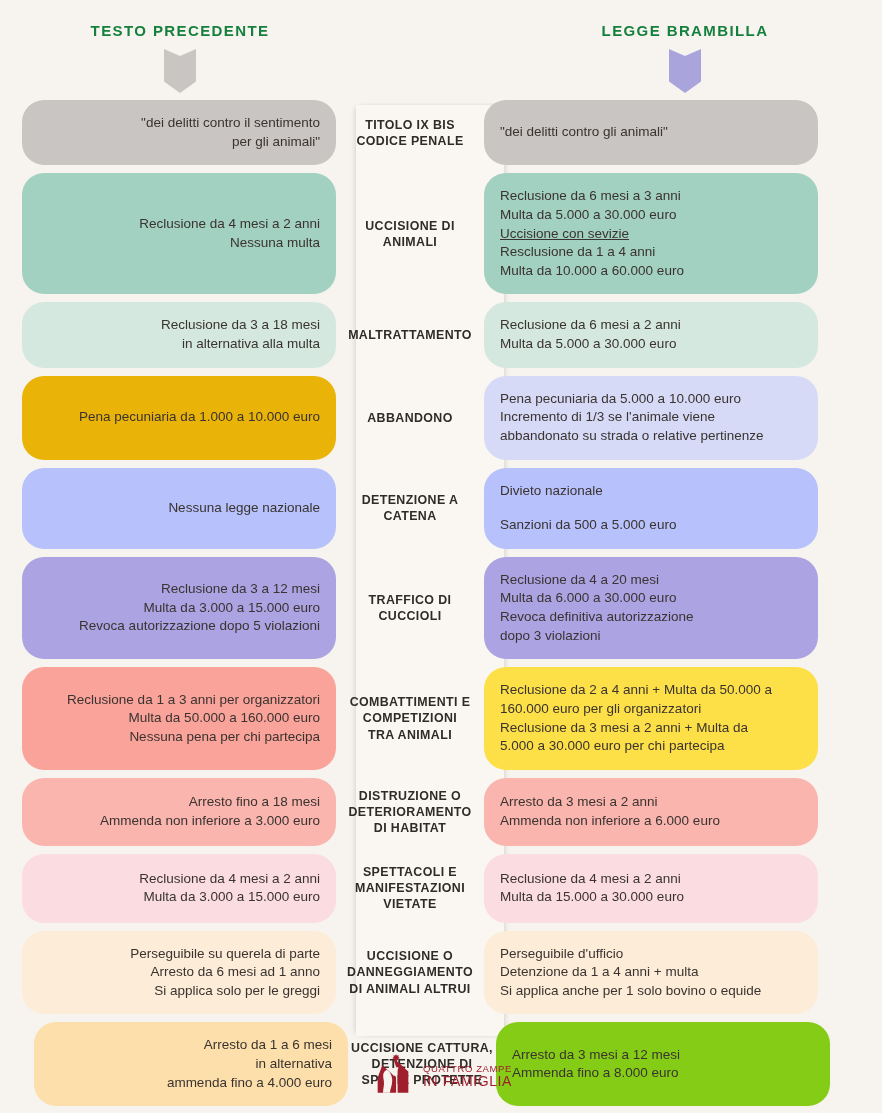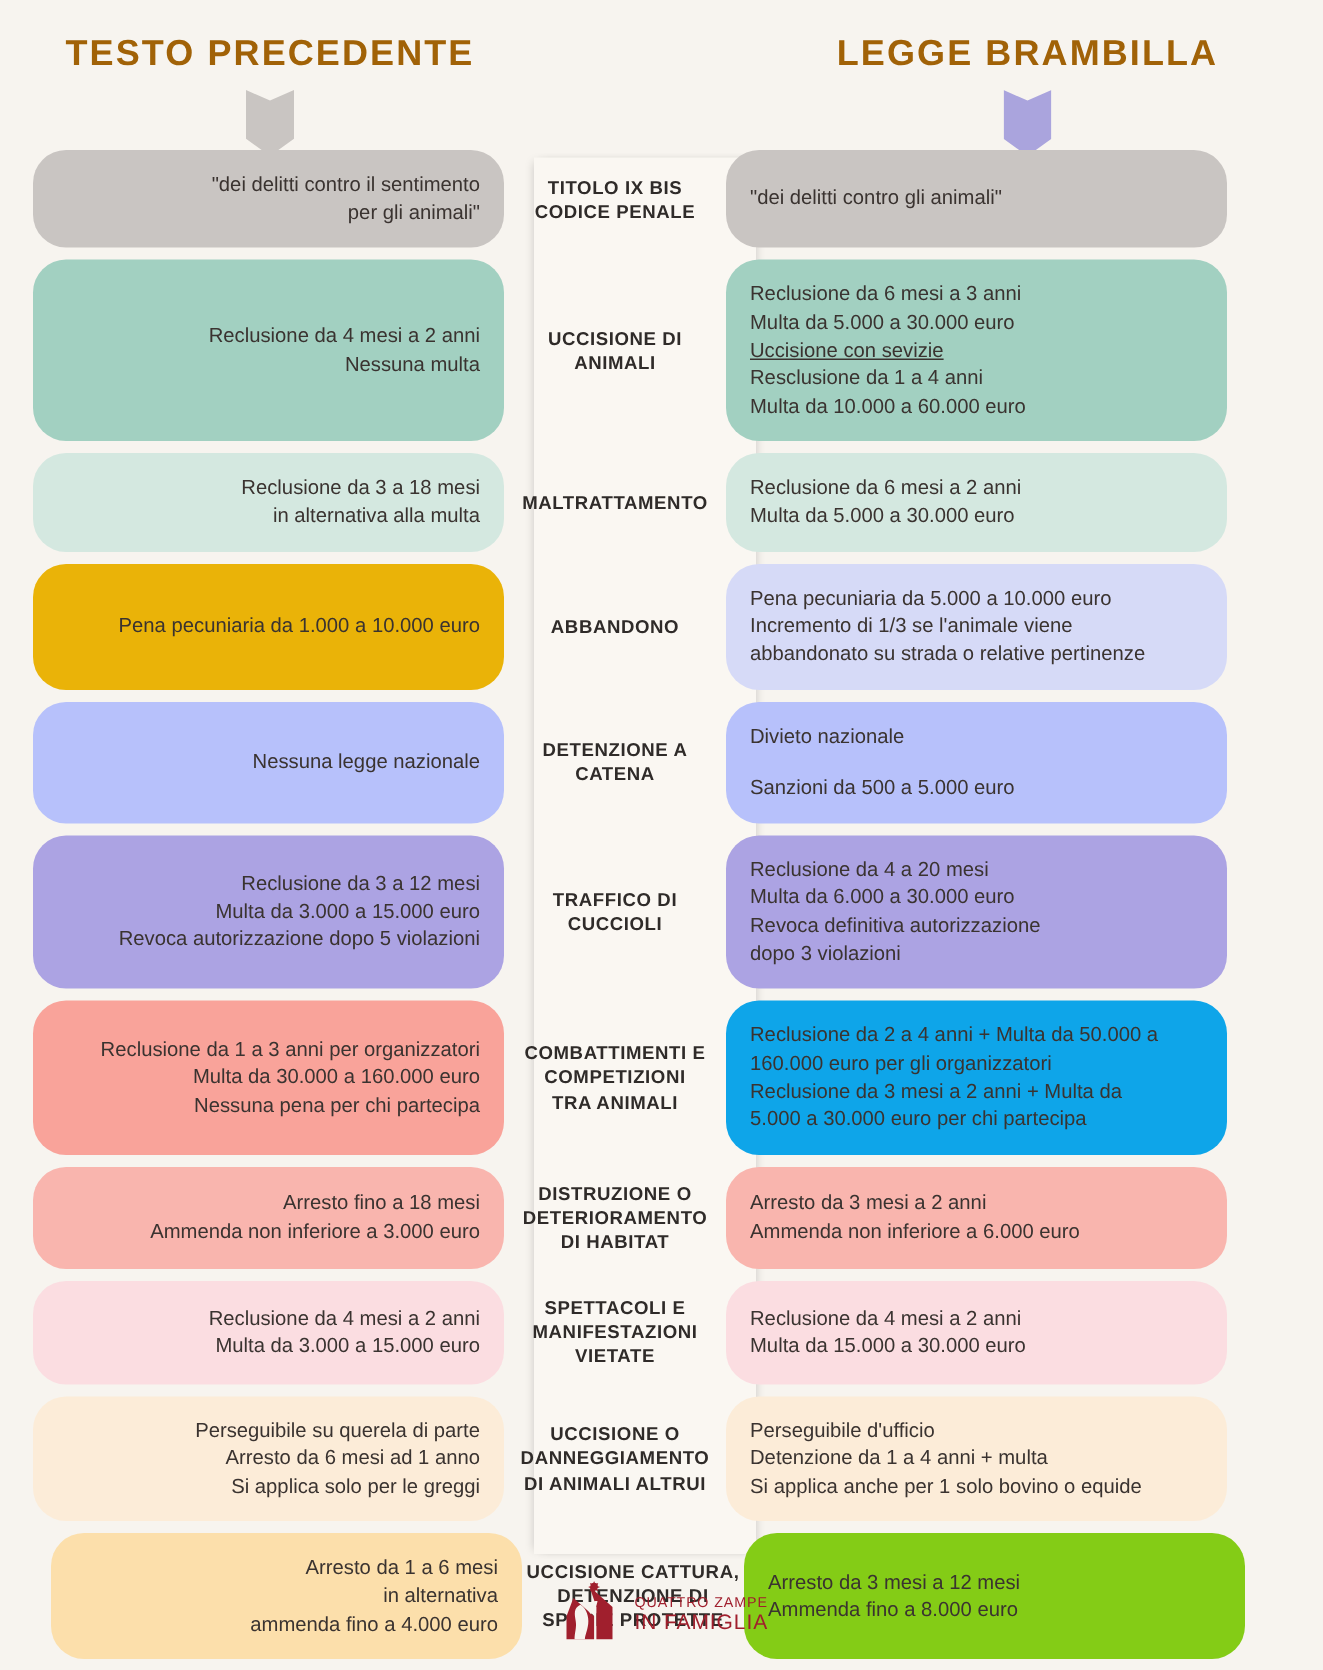--- a/index.html
+++ b/index.html
@@ -13,22 +13,22 @@
 
   
   .header{ position:relative; height:100px; }
   .head-col{
     position:absolute; top:22px;
     text-align:center;
   }
   .head-col.left { left:20px; width:320px; }
   .head-col.right{ left:515px; width:340px; }
   .head-title{
-    font-size:24px; font-weight:bold; letter-spacing:1.4px;
-    color:#a16207; white-space:nowrap;
+    font-size:15px; font-weight:bold; letter-spacing:1.4px;
+    color:#15803d; white-space:nowrap;
   }
   .chevron{
     width:32px; height:44px; margin:10px auto 0;
     clip-path: polygon(0% 0%, 50% 16%, 100% 0%, 100% 74%, 50% 100%, 0% 74%);
   }
   .chevron.gray{ background:#c9c5c2; }
   .chevron.purple{ background:#aaa4dd; }
 
   
   .center-strip{
@@ -201,29 +201,29 @@
         <div class="cell new" style="background: rgb(172, 163, 227);">
           <span class="ln">Reclusione da 4 a 20 mesi</span>
           <span class="ln">Multa da 6.000 a 30.000 euro</span>
           <span class="ln">Revoca definitiva autorizzazione</span>
           <span class="ln">dopo 3 violazioni</span>
         </div>
       </div>
       <div class="row">
         <div class="cell old" style="background: rgb(249, 163, 154);">
           <span class="ln">Reclusione da 1 a 3 anni per organizzatori</span>
-          <span class="ln">Multa da 30.000 a 160.000 euro</span>
+          <span class="ln">Multa da 50.000 a 160.000 euro</span>
           <span class="ln">Nessuna pena per chi partecipa</span>
         </div>
         <div class="cell mid">
           <span class="ln">COMBATTIMENTI E</span>
           <span class="ln">COMPETIZIONI</span>
           <span class="ln">TRA ANIMALI</span>
         </div>
-        <div class="cell new" style="background: #0ea5e9;">
+        <div class="cell new" style="background: #fde047;">
           <span class="ln">Reclusione da 2 a 4 anni + Multa da 50.000 a</span>
           <span class="ln">160.000 euro per gli organizzatori</span>
           <span class="ln">Reclusione da 3 mesi a 2 anni + Multa da</span>
           <span class="ln">5.000 a 30.000 euro per chi partecipa</span>
         </div>
       </div>
       <div class="row">
         <div class="cell old" style="background: rgb(249, 181, 174);">
           <span class="ln">Arresto fino a 18 mesi</span>
           <span class="ln">Ammenda non inferiore a 3.000 euro</span>

